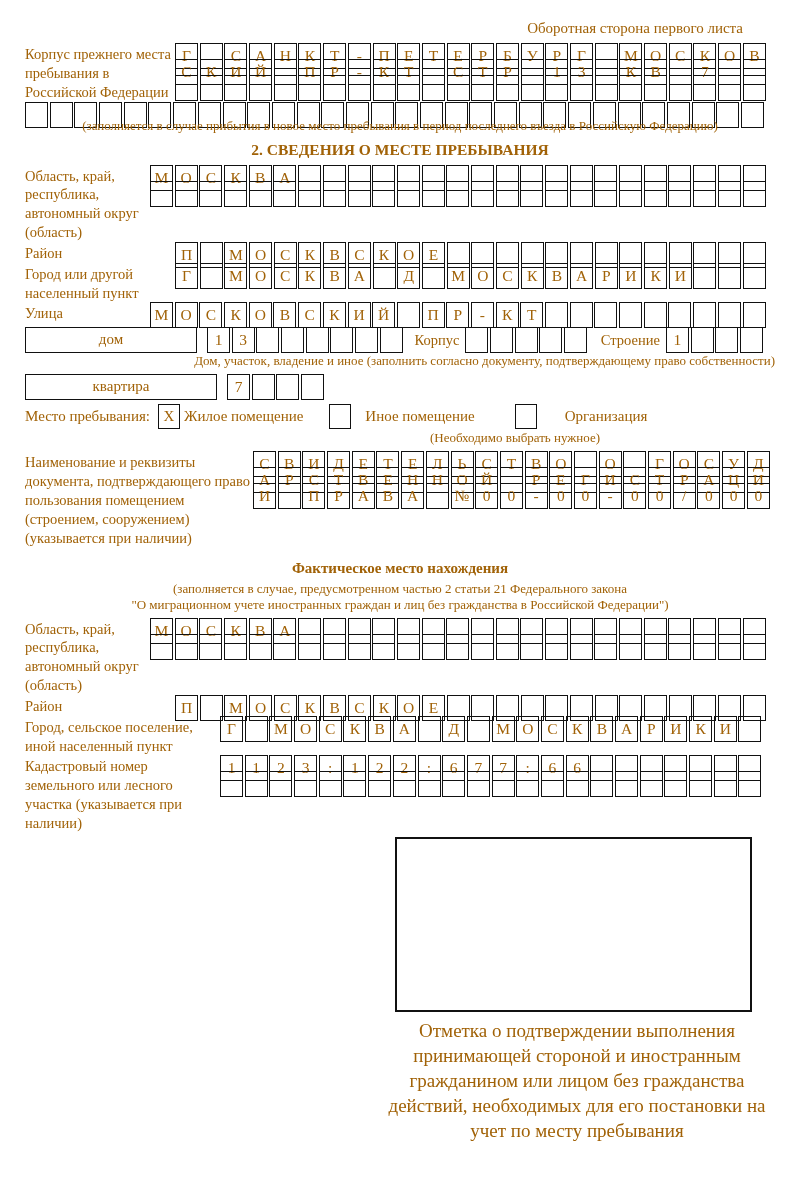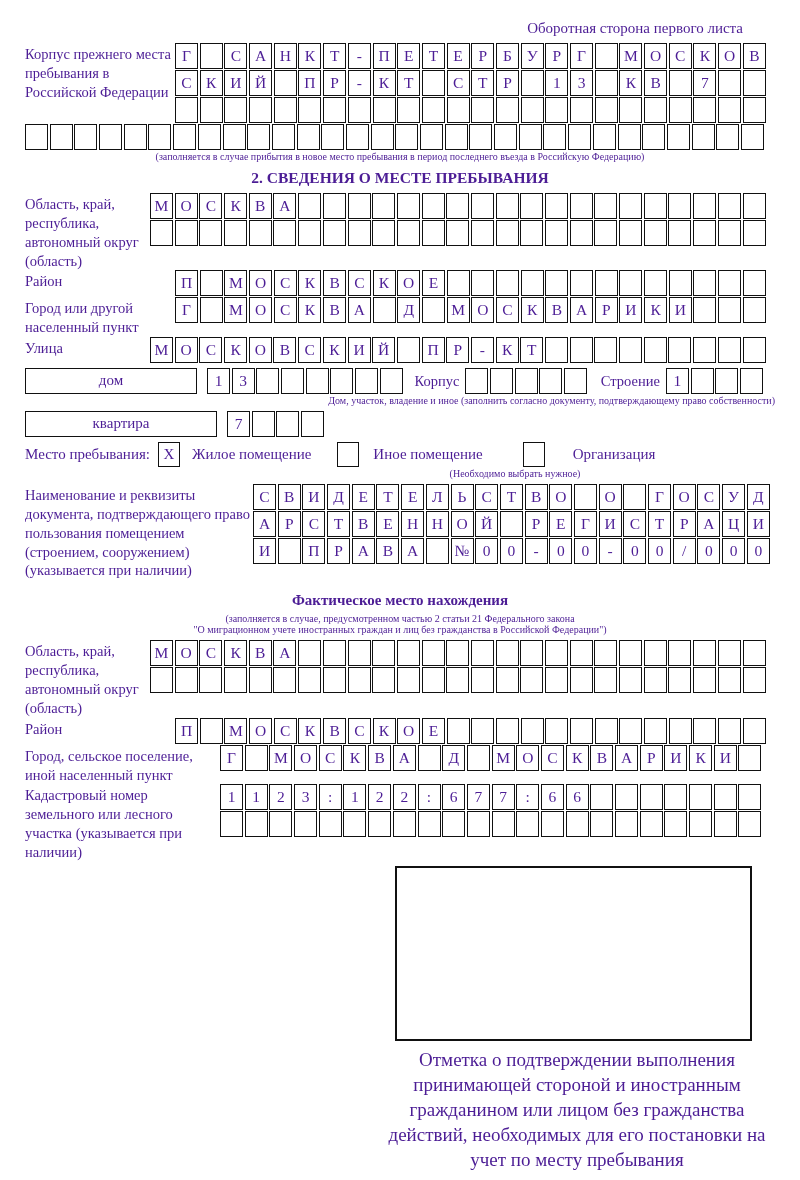--- a/index.html
+++ b/index.html
@@ -1,25 +1,25 @@
 <!DOCTYPE html>
 <html><head>
 <meta charset="utf-8">
 <style>
   html,body{margin:0;padding:0;background:#fff;}
-  .page{width:800px;height:1180px;background:#fff;color:#4c1d95;box-sizing:border-box;
+  .page{width:800px;height:1180px;background:#fff;color:#a16207;box-sizing:border-box;
         padding:0 25px;font-family:"Liberation Serif","DejaVu Serif",serif;overflow:hidden;position:relative;}
   .hdr{text-align:right;padding:20px 32px 0 0;font-size:15px;}
   .frow{display:flex;align-items:flex-start;}
   .lbl{font-size:14.5px;line-height:1.3;flex:none;padding-top:2px;}
   .w150{width:150px;} .w125{width:125px;} .w228{width:228px;} .w195{width:195px;}
-  .cellrow{white-space:nowrap;height:14px;margin-bottom:13px;flex:none;}
+  .cellrow{white-space:nowrap;height:14px;margin-bottom:2px;flex:none;}
   .cell{display:inline-block;box-sizing:border-box;width:23px;height:26px;border:1.6px solid #111;
         margin-right:1.7px;text-align:center;font-size:15.5px;line-height:23px;vertical-align:top;}
-  .caption{font-size:10px;text-align:center;margin:0 0 5px;}
+  .caption{font-size:13px;text-align:center;margin:0 0 5px;}
   .caption.left{text-align:right;margin-left:3px;}
   .sect-title{font-size:15.5px;font-weight:bold;text-align:center;margin:7px 0 6px;}
   .sub-title{font-size:15px;font-weight:bold;text-align:center;margin:12px 0 4px;}
   .namedbox{box-sizing:border-box;border:1.6px solid #111;height:26px;line-height:23px;
             text-align:center;font-size:15px;flex:none;}
   .inline-lbl{font-size:14.5px;line-height:26px;flex:none;}
   .checkbox{display:inline-block;box-sizing:border-box;width:22px;height:25px;border:1.6px solid #111;
             text-align:center;font-size:15px;line-height:22px;vertical-align:middle;flex:none;}
   .stay-row{display:flex;align-items:center;font-size:15px;margin-top:4px;}
   .stamp-box{width:357px;height:175px;border:2px solid #111;box-sizing:border-box;margin:4px 0 6px 370px;}
@@ -80,21 +80,21 @@
   <div class="caption left">Дом, участок, владение и иное (заполнить согласно документу, подтверждающему право собственности)</div>
 
   <div class="frow">
     <div class="namedbox" style="width:192px;margin-right:10px;">квартира</div>
     <div class="cellrow"><span class="cell">7</span><span class="cell"></span><span class="cell"></span><span class="cell"></span></div>
   </div>
 
   <div class="stay-row">
     <span>Место пребывания:</span>
     <span class="checkbox" style="margin-left:8px;">X</span>
-    <span style="margin-left:12px;">Жилое помещение</span>
+    <span style="margin-left:4px;">Жилое помещение</span>
     <span class="checkbox" style="margin-left:26px;"></span>
     <span style="margin-left:14px;">Иное помещение</span>
     <span class="checkbox" style="margin-left:40px;"></span>
     <span style="margin-left:28px;">Организация</span>
   </div>
   <div class="caption" style="width:400px;margin-left:290px;margin-top:1px;">(Необходимо выбрать нужное)</div>
 
   <div class="frow">
     <div class="lbl w228">Наименование и реквизиты документа, подтверждающего право пользования помещением (строением, сооружением) (указывается при наличии)</div>
     <div>

